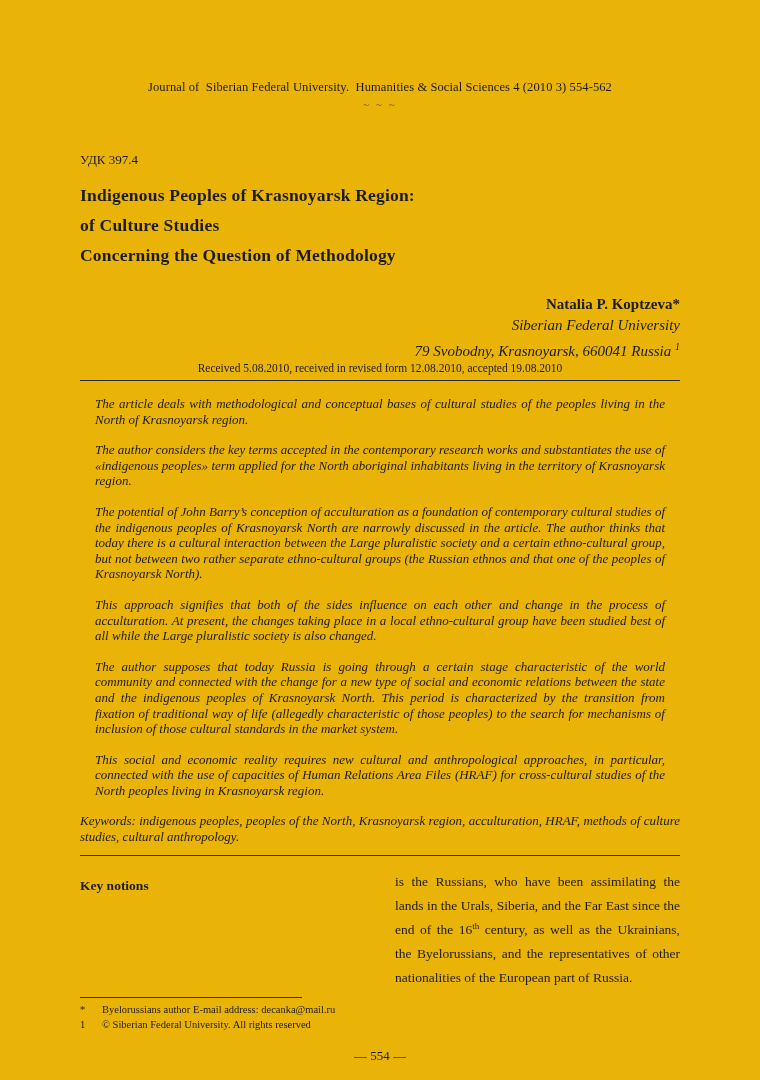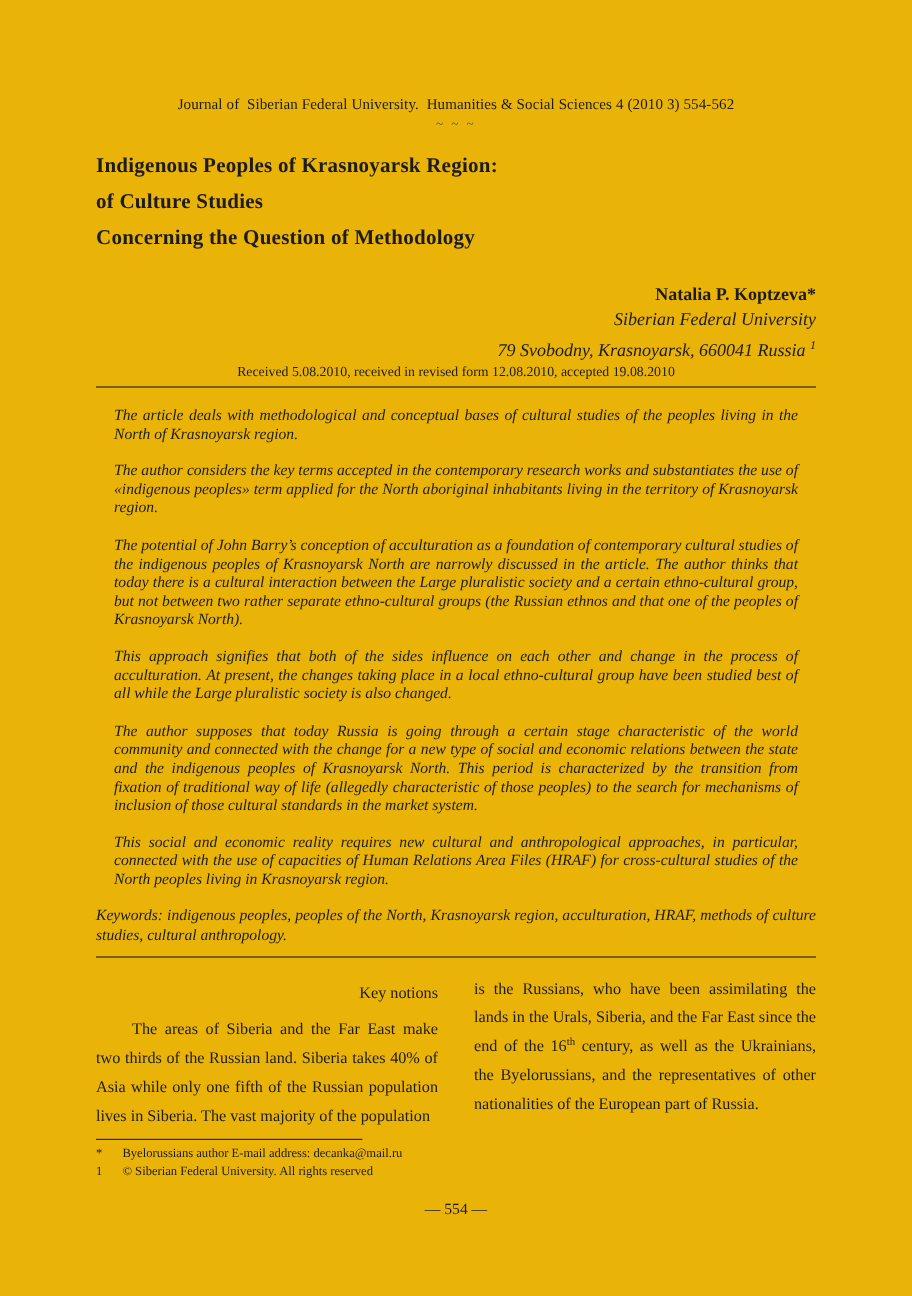--- a/index.html
+++ b/index.html
@@ -82,22 +82,22 @@
     display: flex;
     gap: 30px;
   }
   .col {
     width: 285px;
     font-size: 13.5px;
     line-height: 24.2px;
     text-align: justify;
   }
   .section-heading {
-    text-align: right;
-    font-weight: normal;
+    text-align: left;
+    font-weight: bold;
     font-size: 13.5px;
     margin: 4px 0 6px 0;
   }
   .col p { margin: 0; }
   .col-left p { text-indent: 30px; }
   .col sup { font-size: 9px; line-height: 0; }
   .footnote-rule {
     border: 0;
     border-top: 1px solid #2a2a2a;
     width: 222px;
@@ -120,20 +120,21 @@
   }
 </style>
 </head>
 <body>
 
 <div class="page">
 
   <div class="journal-header">Journal of  Siberian Federal University.  Humanities &amp; Social Sciences 4 (2010 3) 554-562</div>
   <div class="tilde-sep">~ ~ ~</div>
 
+  <div class="udk">УДК 397.4</div>
 
   <h1 class="title">
     <div>Indigenous Peoples of Krasnoyarsk Region:</div>
     <div>of Culture Studies</div>
     <div>Concerning the Question of Methodology</div>
   </h1>
 
   <div class="author-block">
     <div class="author-name">Natalia P. Koptzeva*</div>
     <div class="affiliation">Siberian Federal University</div>
@@ -153,21 +154,20 @@
     <p>This social and economic reality requires new cultural and anthropological approaches, in particular, connected with the use of capacities of Human Relations Area Files (HRAF) for cross-cultural studies of the North peoples living in Krasnoyarsk region.</p>
   </div>
 
   <div class="keywords">Keywords: indigenous peoples, peoples of the North, Krasnoyarsk region, acculturation, HRAF, methods of culture studies, cultural anthropology.</div>
 
   <hr class="rule2">
 
   <div class="columns">
     <div class="col col-left">
       <div class="section-heading">Key notions</div>
-      <p>The areas of Siberia and the Far East make two thirds of the Russian land. Siberia takes 40% of Asia while only one fifth of the Russian population lives in Siberia. The vast majority of the population</p>
     </div>
     <div class="col col-right">
       <p><span>is the Russians, who have been assimilating the lands in the Urals, Siberia, and the Far East since the end of the 16</span><sup>th</sup><span> century, as well as the Ukrainians, the Byelorussians, and the representatives of other nationalities of the European part of Russia.</span></p>
     </div>
   </div>
 
   <hr class="footnote-rule">
 
   <div class="footnotes">
     <div class="footnote">

